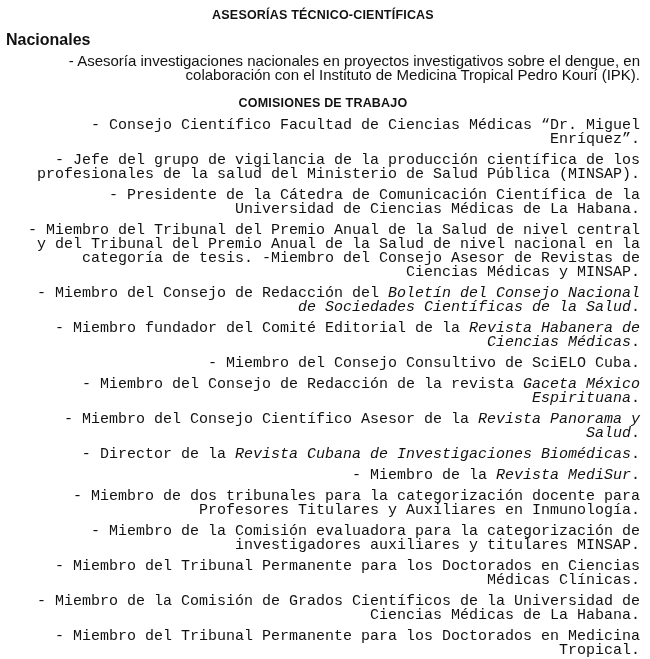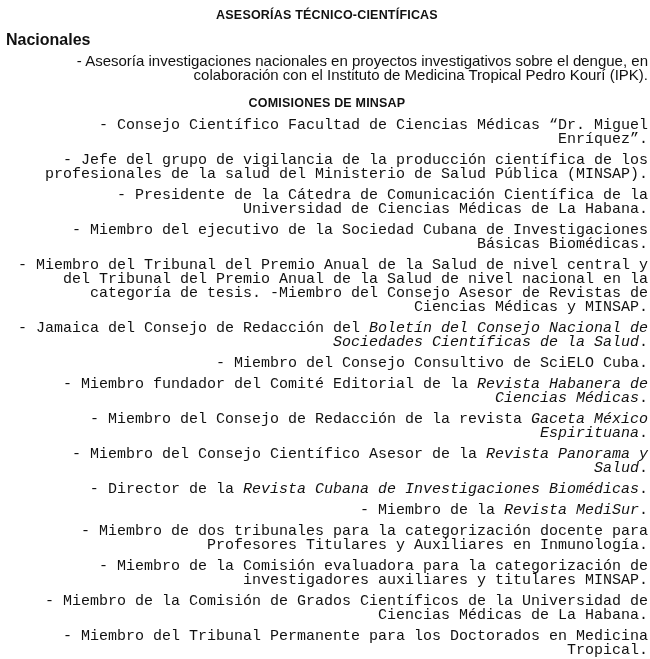--- a/index.html
+++ b/index.html
@@ -9,21 +9,21 @@
   body {
     width: 650px;
     height: 659px;
     overflow: hidden;
     font-family: "Liberation Sans", sans-serif;
     color: #111111;
   }
   .page {
     width: 650px;
     height: 659px;
-    padding: 8px 2px 8px 6px;
+    padding: 8px 10px 8px 6px;
     background: #ffffff;
   }
   .doc-title {
     font-size: 12.5px;
     font-weight: bold;
     text-align: center;
     letter-spacing: 0.2px;
     margin-bottom: 9px;
   }
   .section-heading-left {
@@ -59,32 +59,32 @@
 <body>
 
 <main class="page">
   <h1 class="doc-title">ASESORÍAS TÉCNICO-CIENTÍFICAS</h1>
   <div id="sections-root">
       <section class="section section-nacionales">
         <h2 class="section-heading-left">Nacionales</h2>
         <div class="list-item"><span class="dash">- </span><span class="seg">Asesoría investigaciones nacionales en proyectos investigativos sobre el dengue, en colaboración con el Instituto de Medicina Tropical Pedro Kourí (IPK).</span></div>
       </section>
       <section class="section section-comisiones">
-        <h2 class="section-heading-center">COMISIONES DE MINSAP</h2>
+        <h2 class="section-heading-center">COMISIONES DE TRABAJO</h2>
         <div class="list-item"><span class="dash">- </span><span class="seg">Consejo Científico Facultad de Ciencias Médicas “Dr. Miguel Enríquez”.</span></div>
         <div class="list-item"><span class="dash">- </span><span class="seg">Jefe del grupo de vigilancia de la producción científica de los profesionales de la salud del Ministerio de Salud Pública (MINSAP).</span></div>
         <div class="list-item"><span class="dash">- </span><span class="seg">Presidente de la Cátedra de Comunicación Científica de la Universidad de Ciencias Médicas de La Habana.</span></div>
-        <div class="list-item"><span class="dash">- </span><span class="seg">Miembro del ejecutivo de la Sociedad Cubana de Investigaciones Básicas Biomédicas.</span></div>
         <div class="list-item"><span class="dash">- </span><span class="seg">Miembro del Tribunal del Premio Anual de la Salud de nivel central y del Tribunal del Premio Anual de la Salud de nivel nacional en la categoría de tesis. -Miembro del Consejo Asesor de Revistas de Ciencias Médicas y MINSAP.</span></div>
-        <div class="list-item"><span class="dash">- </span><span class="seg">Jamaica del Consejo de Redacción del </span><span class="seg seg-italic">Boletín del Consejo Nacional de Sociedades Científicas de la Salud</span><span class="seg">.</span></div>
+        <div class="list-item"><span class="dash">- </span><span class="seg">Miembro del Consejo de Redacción del </span><span class="seg seg-italic">Boletín del Consejo Nacional de Sociedades Científicas de la Salud</span><span class="seg">.</span></div>
+        <div class="list-item"><span class="dash">- </span><span class="seg">Miembro fundador del Comité Editorial de la </span><span class="seg seg-italic">Revista Habanera de Ciencias Médicas</span><span class="seg">.</span></div>
         <div class="list-item"><span class="dash">- </span><span class="seg">Miembro del Consejo Consultivo de SciELO Cuba.</span></div>
-        <div class="list-item"><span class="dash">- </span><span class="seg">Miembro fundador del Comité Editorial de la </span><span class="seg seg-italic">Revista Habanera de Ciencias Médicas</span><span class="seg">.</span></div>
         <div class="list-item"><span class="dash">- </span><span class="seg">Miembro del Consejo de Redacción de la revista </span><span class="seg seg-italic">Gaceta México Espirituana</span><span class="seg">.</span></div>
         <div class="list-item"><span class="dash">- </span><span class="seg">Miembro del Consejo Científico Asesor de la </span><span class="seg seg-italic">Revista Panorama y Salud</span><span class="seg">.</span></div>
         <div class="list-item"><span class="dash">- </span><span class="seg">Director de la </span><span class="seg seg-italic">Revista Cubana de Investigaciones Biomédicas</span><span class="seg">.</span></div>
         <div class="list-item"><span class="dash">- </span><span class="seg">Miembro de la </span><span class="seg seg-italic">Revista MediSur</span><span class="seg">.</span></div>
         <div class="list-item"><span class="dash">- </span><span class="seg">Miembro de dos tribunales para la categorización docente para Profesores Titulares y Auxiliares en Inmunología.</span></div>
         <div class="list-item"><span class="dash">- </span><span class="seg">Miembro de la Comisión evaluadora para la categorización de investigadores auxiliares y titulares MINSAP.</span></div>
+        <div class="list-item"><span class="dash">- </span><span class="seg">Miembro del Tribunal Permanente para los Doctorados en Ciencias Médicas Clínicas.</span></div>
         <div class="list-item"><span class="dash">- </span><span class="seg">Miembro de la Comisión de Grados Científicos de la Universidad de Ciencias Médicas de La Habana.</span></div>
         <div class="list-item"><span class="dash">- </span><span class="seg">Miembro del Tribunal Permanente para los Doctorados en Medicina Tropical.</span></div>
       </section>
     </div>
 </main>
 
 </body></html>

